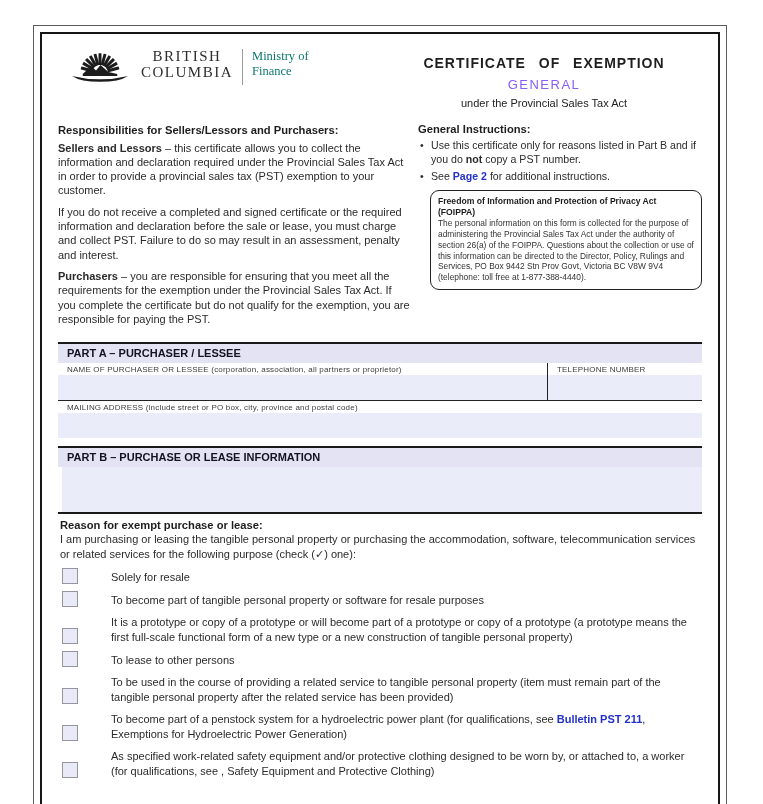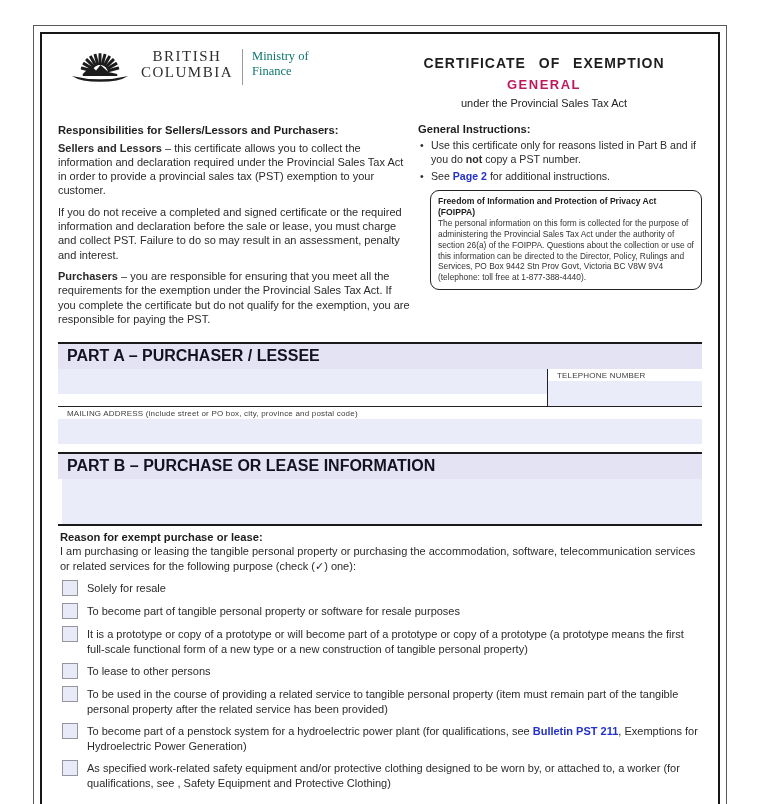--- a/index.html
+++ b/index.html
@@ -14,56 +14,56 @@
   
   .hdr { display:flex; justify-content:space-between; align-items:flex-start; margin-bottom:14px; }
   .logo-wrap { display:flex; gap:9px; padding-left:10px; padding-top:2px; }
   .logo-svg { display:block; }
   .wordmark { font-family:"Liberation Serif", serif; color:#2e2e2e; text-align:center;
               font-size:15px; letter-spacing:1.5px; line-height:1.05; }
   .vline { width:1px; height:36px; background:#9a9a9a; }
   .ministry { font-family:"Liberation Serif", serif; font-size:12.5px; color:#0f766e; line-height:1.2; }
   .title-block { width:310px; text-align:center; padding-top:8px; padding-right:6px; }
   .title-1 { font-size:14px; font-weight:bold; letter-spacing:1px; word-spacing:8px; color:#1e1e1e; }
-  .title-2 { font-size:13px; font-weight:bold; letter-spacing:1.5px; margin-top:6px; color:#be185d; }
+  .title-2 { font-size:13px; font-weight:normal; letter-spacing:1.5px; margin-top:6px; color:#8b5cf6; }
   .title-3 { font-size:11px; margin-top:5px; color:#222; }
 
   
   .cols { display:flex; gap:8px; }
   .col-left { flex:1; font-size:11px; line-height:1.3; }
   .col-left h3 { font-size:11.2px; margin-bottom:3px; color:#1d1d1d; }
   .col-left p { margin-bottom:7px; }
   .col-right { width:284px; }
   .col-right h3 { font-size:11.2px; margin-bottom:4px; color:#1d1d1d; }
   .bullet-row { display:flex; font-size:10.6px; line-height:1.3; margin-bottom:3px; }
   .bullet-dot { width:13px; flex:none; text-align:left; padding-left:2px; }
   .link { color:var(--link, #2230cc); font-weight:bold; cursor:pointer; }
   .foippa { border:1px solid #222; border-radius:9px; padding:5px 7px 6px 7px; margin-top:7px;
             font-size:8.4px; line-height:1.28; color:#333;margin-left:12px; }
   .foippa b { font-size:8.6px; color:#1c1c1c; }
 
   
   .sec-divider { height:2px; background:#1a1a1a; }
-  .sec-head { background:var(--accent, #e3e3f3); font-size:16px; font-weight:bold;
+  .sec-head { background:var(--accent, #e3e3f3); font-size:11px; font-weight:bold;
               color:#121220; padding:3px 9px 4px 9px; }
 
   .field-label { font-size:8px; color:#3d3d3d; padding:2px 0 1px 9px; letter-spacing:.2px; }
   .field-fill { background:var(--fill, #eaedf9); }
   .fieldrow { display:flex; border-bottom:1.5px solid #222; }
   .cell-name { flex:1; border-right:1.5px solid #222; }
   .cell-phone { width:154px; }
   .input-area { min-height:25px; }
 
   .desc-label { font-size:11px; line-height:1.3; padding:4px 2px 3px 2px; }
   .desc-input { background:var(--fill, #eaedf9); height:45px; margin:0 0 0 4px; }
 
   .reason-head { font-size:11.2px; font-weight:bold; margin:5px 0 1px 2px; color:#1d1d1d; }
   .reason-intro { font-size:11px; line-height:1.32; margin:0 0 4px 2px; }
 
-  .opt { display:flex; align-items:flex-start; margin:7px 0 7px 4px; }
+  .opt { display:flex; align-items:flex-end; margin:7px 0 7px 4px;gap:24px; }
   .cb { width:16px; height:16px; flex:none; background:#e9eaf8; border:1px solid #95959f;
         margin-right:9px; margin-top:0; }
   .opt-label { font-size:11px; line-height:1.32; padding-top:1px; }
 </style>
 </head>
 <body>
 
 <div class="page-outer">
   <div class="page-inner">
 
@@ -149,20 +149,21 @@
           <div>The personal information on this form is collected for the purpose of administering the Provincial Sales Tax Act under the authority of section 26(a) of the FOIPPA. Questions about the collection or use of this information can be directed to the Director, Policy, Rulings and Services, PO Box 9442 Stn Prov Govt, Victoria BC V8W 9V4 (telephone: toll free at 1-877-388-4440).</div>
         </div>
       </div>
     </div>
 
     <div style="margin-top:9px;">
       <div class="sec-divider"></div>
       <div class="sec-head">PART A – PURCHASER / LESSEE</div>
       <div class="fieldrow">
         <div class="cell-name">
+          <div class="field-label">NAME OF PURCHASER OR LESSEE (corporation, association, all partners or proprietor)</div>
           <div class="input-area field-fill"></div>
         </div>
         <div class="cell-phone">
           <div class="field-label">TELEPHONE NUMBER</div>
           <div class="input-area field-fill"></div>
         </div>
       </div>
       <div>
         <div class="field-label">MAILING ADDRESS (include street or PO box, city, province and postal code)</div>
         <div class="input-area field-fill"></div>

